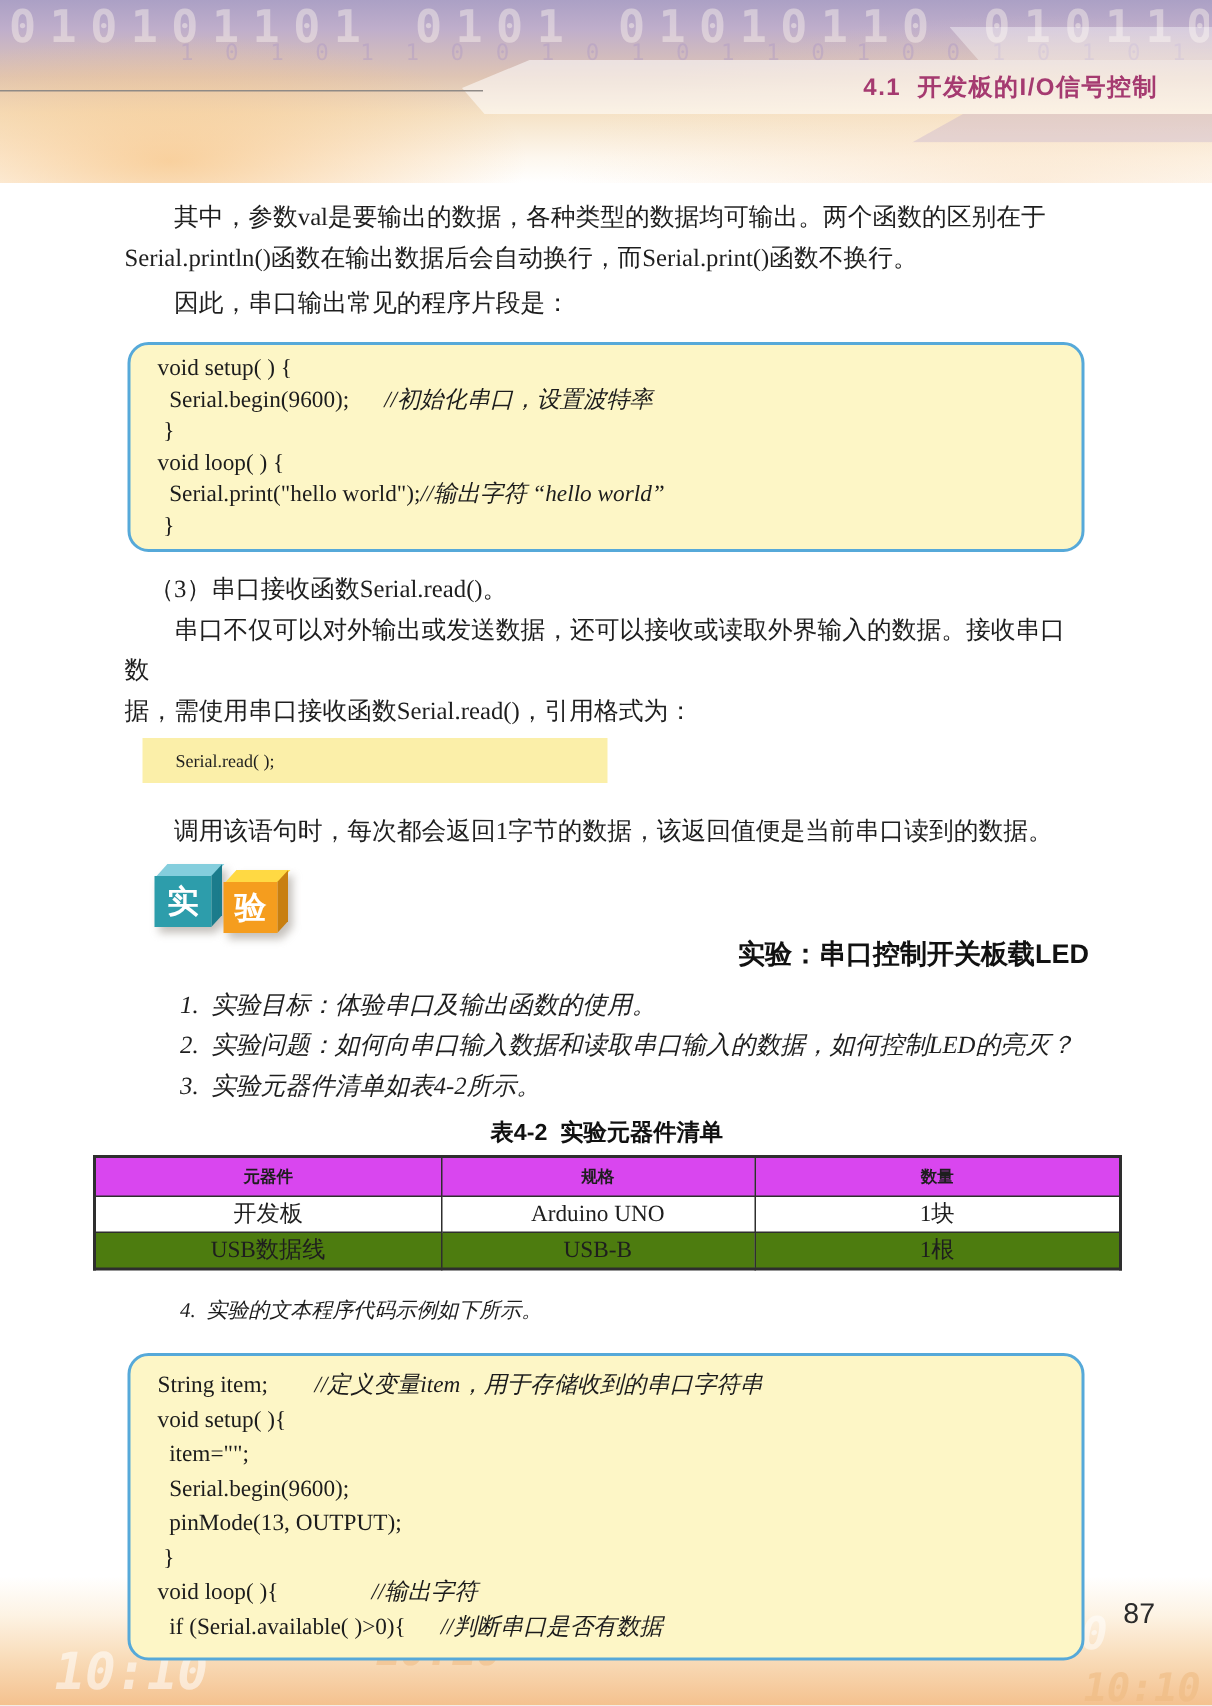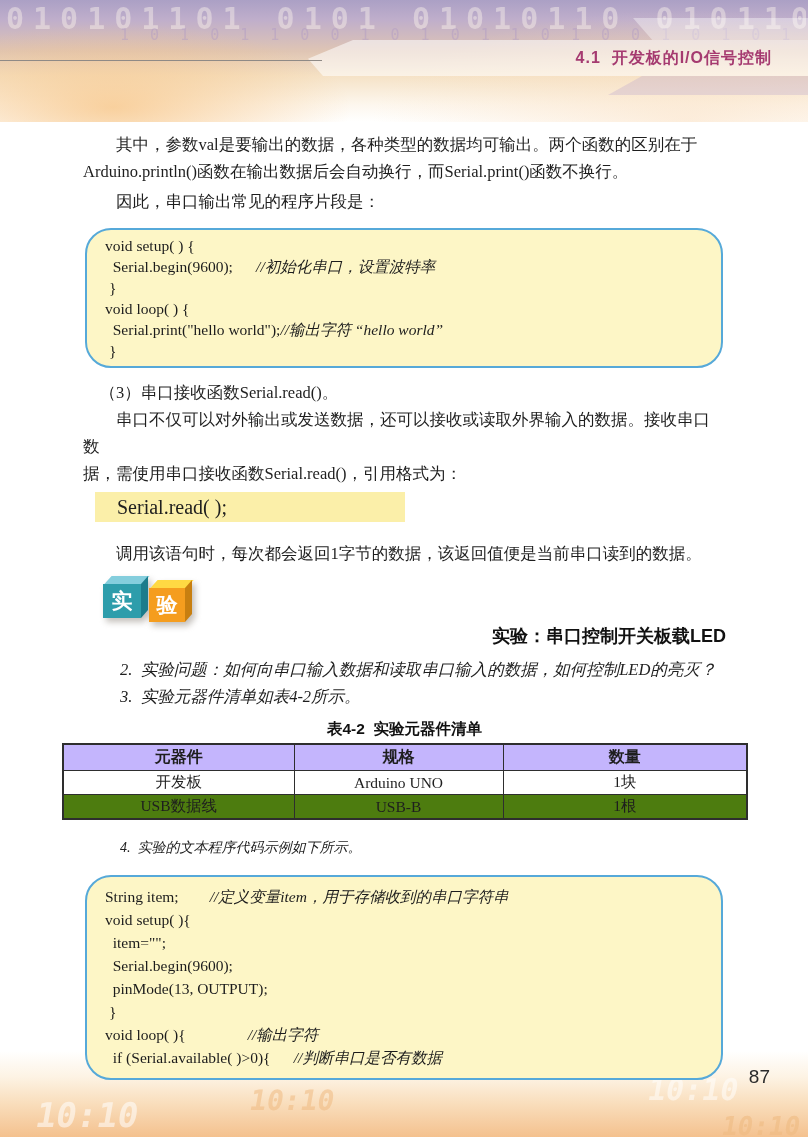--- a/index.html
+++ b/index.html
@@ -51,30 +51,30 @@
   
   .content{position:absolute;top:131px;left:83px;width:643px;z-index:2;}
   .para{margin:0;font-size:16.5px;line-height:27px;white-space:pre-line;text-indent:2em;}
   .para.no-indent{text-indent:0;}
   .para.indent1{text-indent:1em;}
   .mt3{margin-top:3px;}  .mt5{margin-top:5px;}  .mt11{margin-top:11px;} .mt18{margin-top:18px;}
   .kai{font-style:italic;}
   
   .codeblock{
     margin:13px 0 0 2px;width:616px;
-    background:#fdf6c6;border:2px solid #56a9d9;border-radius:26px;
+    background:#fdf6c6;border:2px solid #56a9d9;border-radius:14px;
     padding:5px 0 5px 18px;
   }
   .codeblock.cb2{margin-top:15px;padding-top:8px;padding-bottom:9px;}
   .code-line{white-space:pre;font-size:15.5px;line-height:21px;color:#1c1c1c;}
   .cb2 .code-line{line-height:23px;}
   .code-line .cmt{font-style:italic;}
   
   .hl{margin:5px 0 0 12px;width:288px;background:#fbefa9;
-    font-size:20px;line-height:30px;padding-left:22px;white-space:pre;}
+    font-size:12px;line-height:30px;padding-left:22px;white-space:pre;}
   
   .badge{position:relative;height:48px;margin:8px 0 0 20px;}
   .cube{position:absolute;width:38px;height:34px;
     filter:drop-shadow(3px 4px 3px rgba(125,115,104,.45));}
   .cube .front{position:absolute;left:0;top:0;width:100%;height:100%;
     display:flex;align-items:center;justify-content:center;
     font-family:"Liberation Sans","DejaVu Sans",sans-serif;font-weight:bold;
     font-size:21px;color:#ffffff;}
   .cube .top{position:absolute;left:5px;top:-8px;width:100%;height:8px;transform:skewX(-42deg);}
   .cube .side{position:absolute;right:-7px;top:-4px;width:7px;height:100%;transform:skewY(-48deg);}
@@ -93,22 +93,22 @@
   .tbl-caption{margin:9px 0 0 0;text-align:center;
     font-family:"Liberation Sans","DejaVu Sans",sans-serif;font-weight:bold;
     font-size:15.5px;line-height:20px;color:#111;white-space:pre;}
   
   .exp-list{margin:9px 0 0 37px;}
   .exp-list .item{font-size:16.5px;line-height:27px;font-style:italic;white-space:pre-wrap;}
   
   table.parts{border-collapse:collapse;margin:4px 0 0 -21px;width:684px;
     border:2px solid #2e2e2e;table-layout:fixed;}
   table.parts td,table.parts th{border:1px solid #2e2e2e;text-align:center;padding:0;}
-  table.parts th{background:#c4b5fd;height:25px;
-    font-family:"Liberation Sans","DejaVu Sans",sans-serif;font-weight:bold;font-size:16px;}
+  table.parts th{background:#d946ef;height:25px;
+    font-family:"Liberation Sans","DejaVu Sans",sans-serif;font-weight:bold;font-size:11px;}
   table.parts td{height:23px;font-size:15.5px;}
   table.parts tr.alt td{background:#4d7c0f;}
   .col1{width:231px;} .col2{width:209px;} .col3{width:244px;}
   .item4{margin:16px 0 0 37px;font-size:14px;line-height:24px;font-style:italic;white-space:pre-wrap;}
 </style>
 </head>
 <body>
 
 <div class="page">
 
@@ -126,21 +126,21 @@
     <span class="clock c1">10:10</span>
     <span class="clock c2">10:10</span>
     <span class="clock c3">10:10</span>
     <span class="clock c4">10:10</span>
   </div>
   <div class="pageno">87</div>
 
   <div class="content">
 
     <p class="para">其中，参数val是要输出的数据，各种类型的数据均可输出。两个函数的区别在于
-Arduino.println()函数在输出数据后会自动换行，而Serial.print()函数不换行。</p>
+Serial.println()函数在输出数据后会自动换行，而Serial.print()函数不换行。</p>
     <p class="para mt3">因此，串口输出常见的程序片段是：</p>
 
     <div class="codeblock cb1">
       <div class="code-line"><span class="code">void setup( ) {</span><span class="cmt"></span></div>
       <div class="code-line"><span class="code">  Serial.begin(9600);      </span><span class="cmt">//初始化串口，设置波特率</span></div>
       <div class="code-line"><span class="code"> }</span><span class="cmt"></span></div>
       <div class="code-line"><span class="code">void loop( ) {</span><span class="cmt"></span></div>
       <div class="code-line"><span class="code">  Serial.print("hello world");</span><span class="cmt">//输出字符 “hello world”</span></div>
       <div class="code-line"><span class="code"> }</span><span class="cmt"></span></div>
     </div>
@@ -163,20 +163,21 @@
         <span class="top"></span>
         <span class="side"></span>
         <span class="front">验</span>
       </div>
     </div>
 
 
     <h3 class="exp-title">实验：串口控制开关板载LED</h3>
 
     <div class="exp-list">
+      <div class="item">1.  实验目标：体验串口及输出函数的使用。</div>
       <div class="item">2.  实验问题：如何向串口输入数据和读取串口输入的数据，如何控制LED的亮灭？</div>
       <div class="item">3.  实验元器件清单如表4-2所示。</div>
     </div>
 
     <div class="tbl-caption">表4-2  实验元器件清单</div>
 
     <table class="parts">
       <colgroup>
           <col class="col1">
           <col class="col2">

